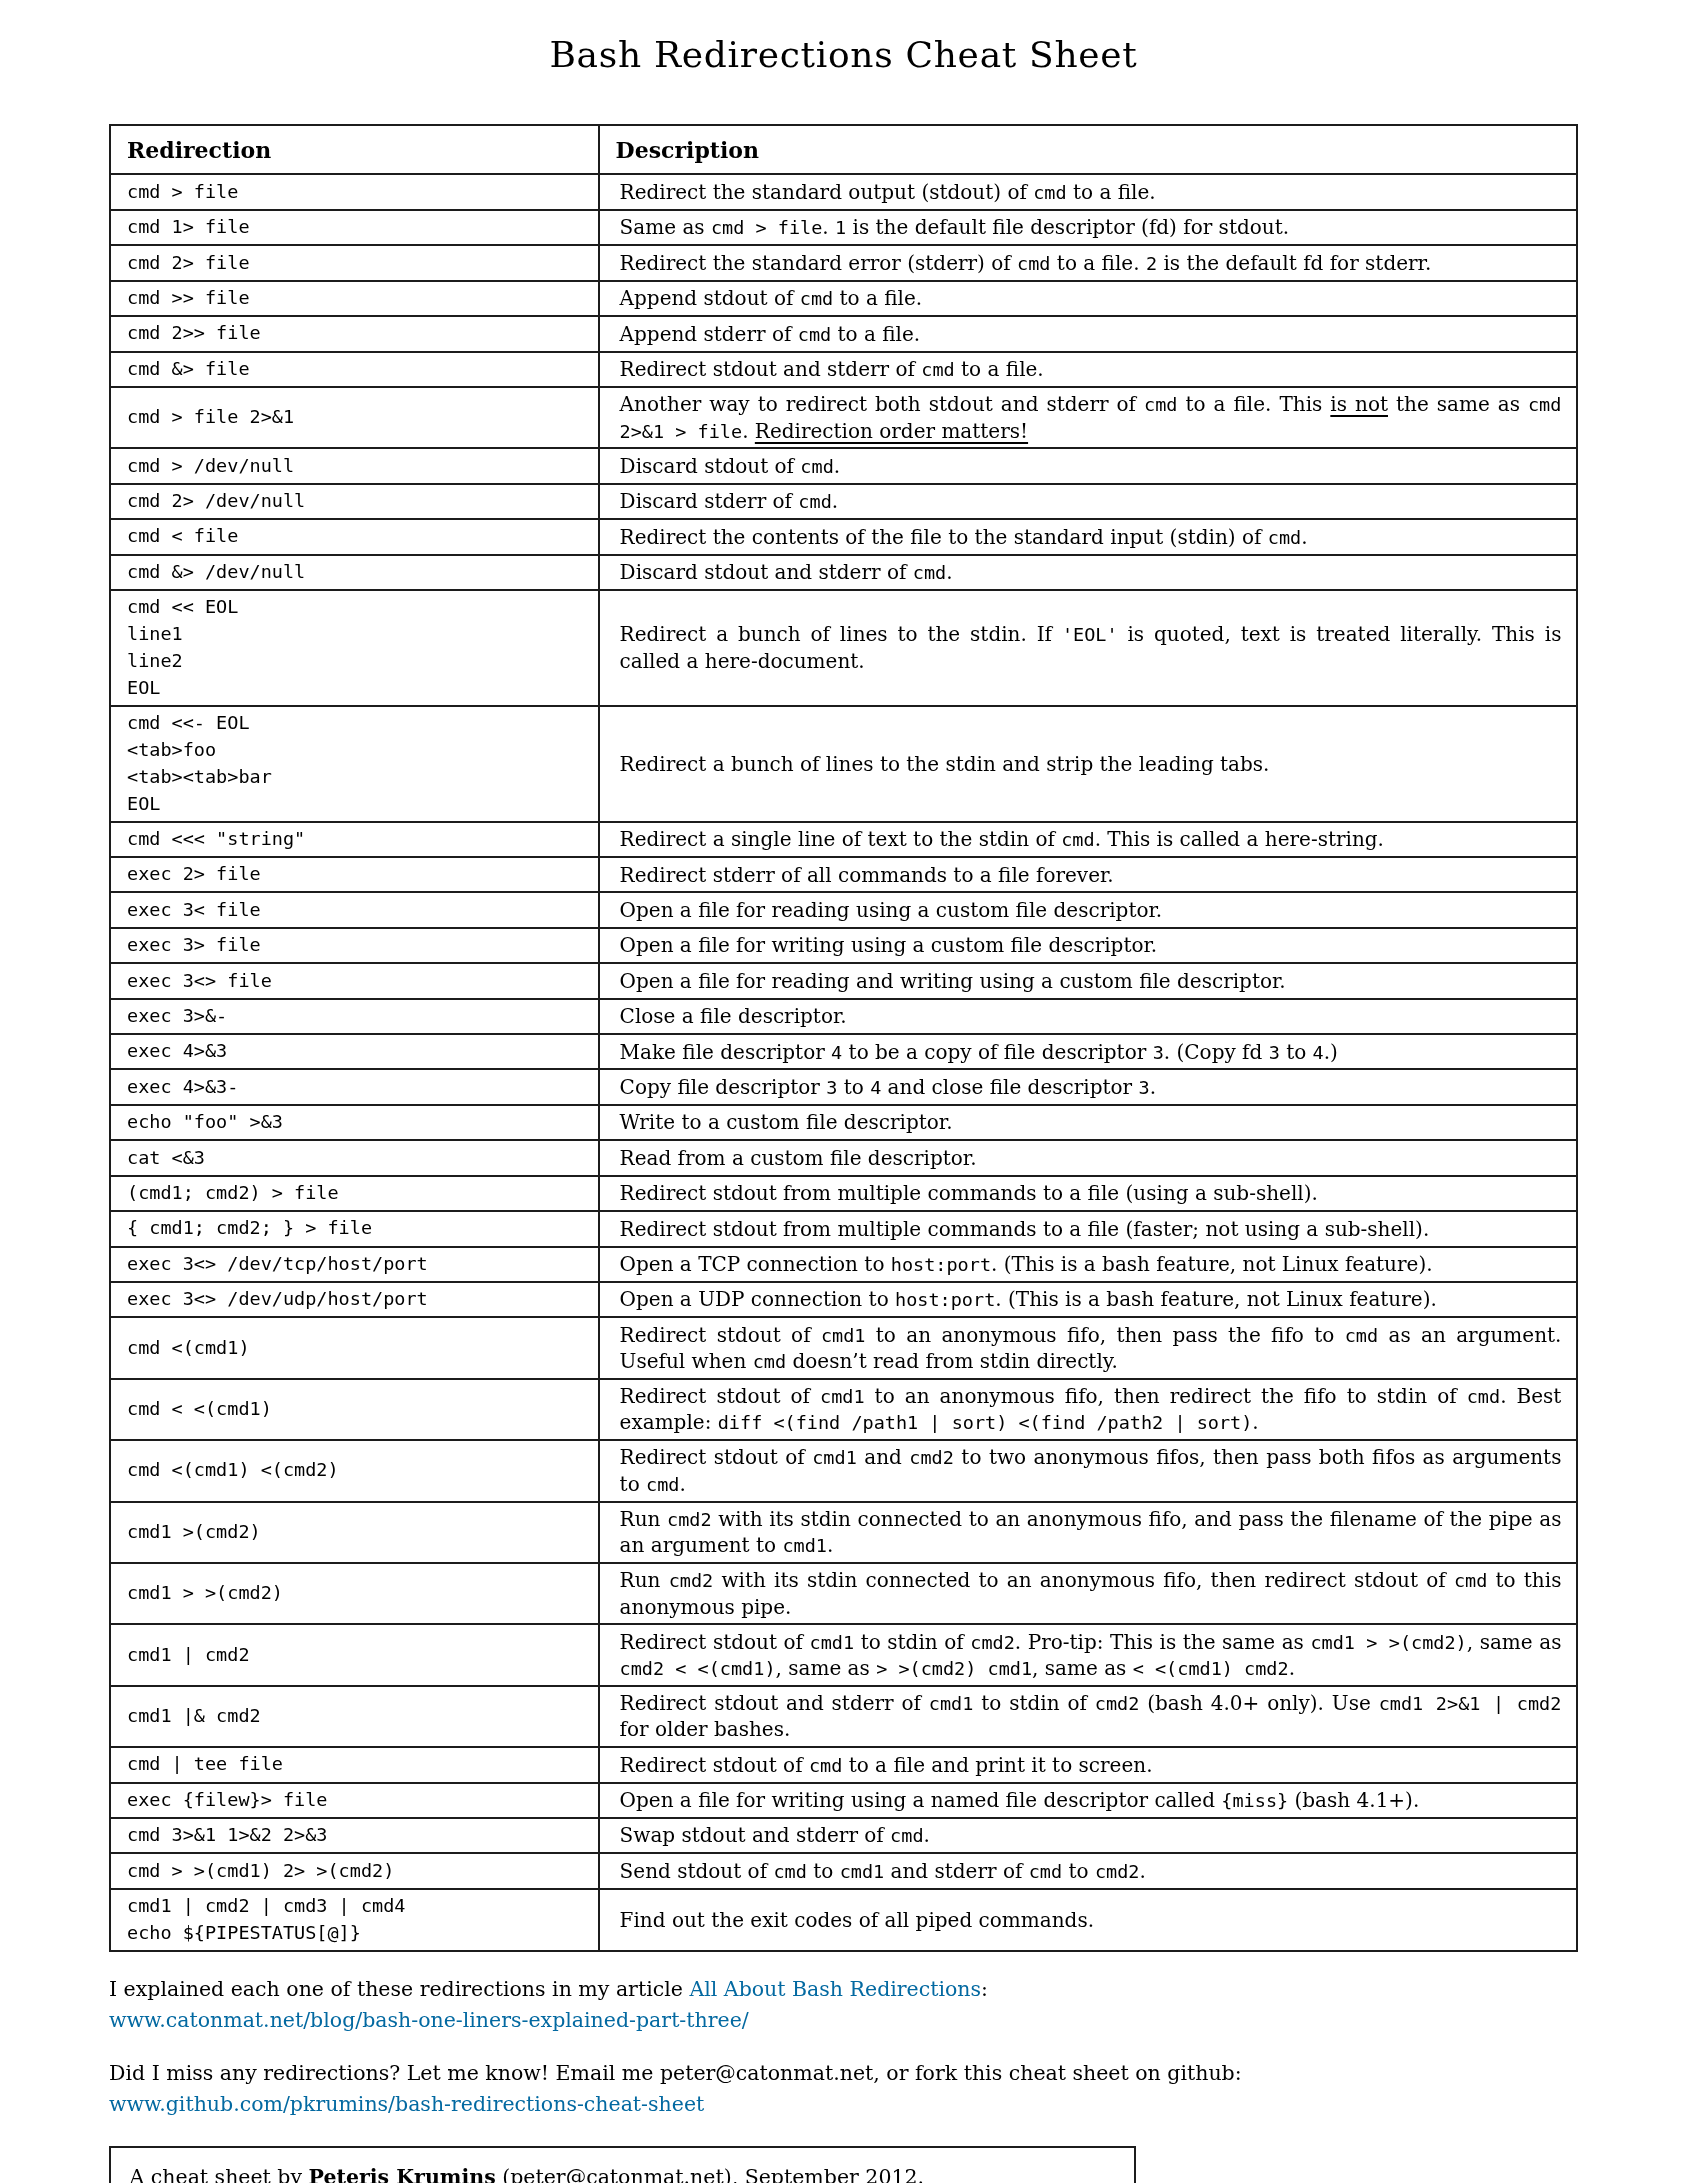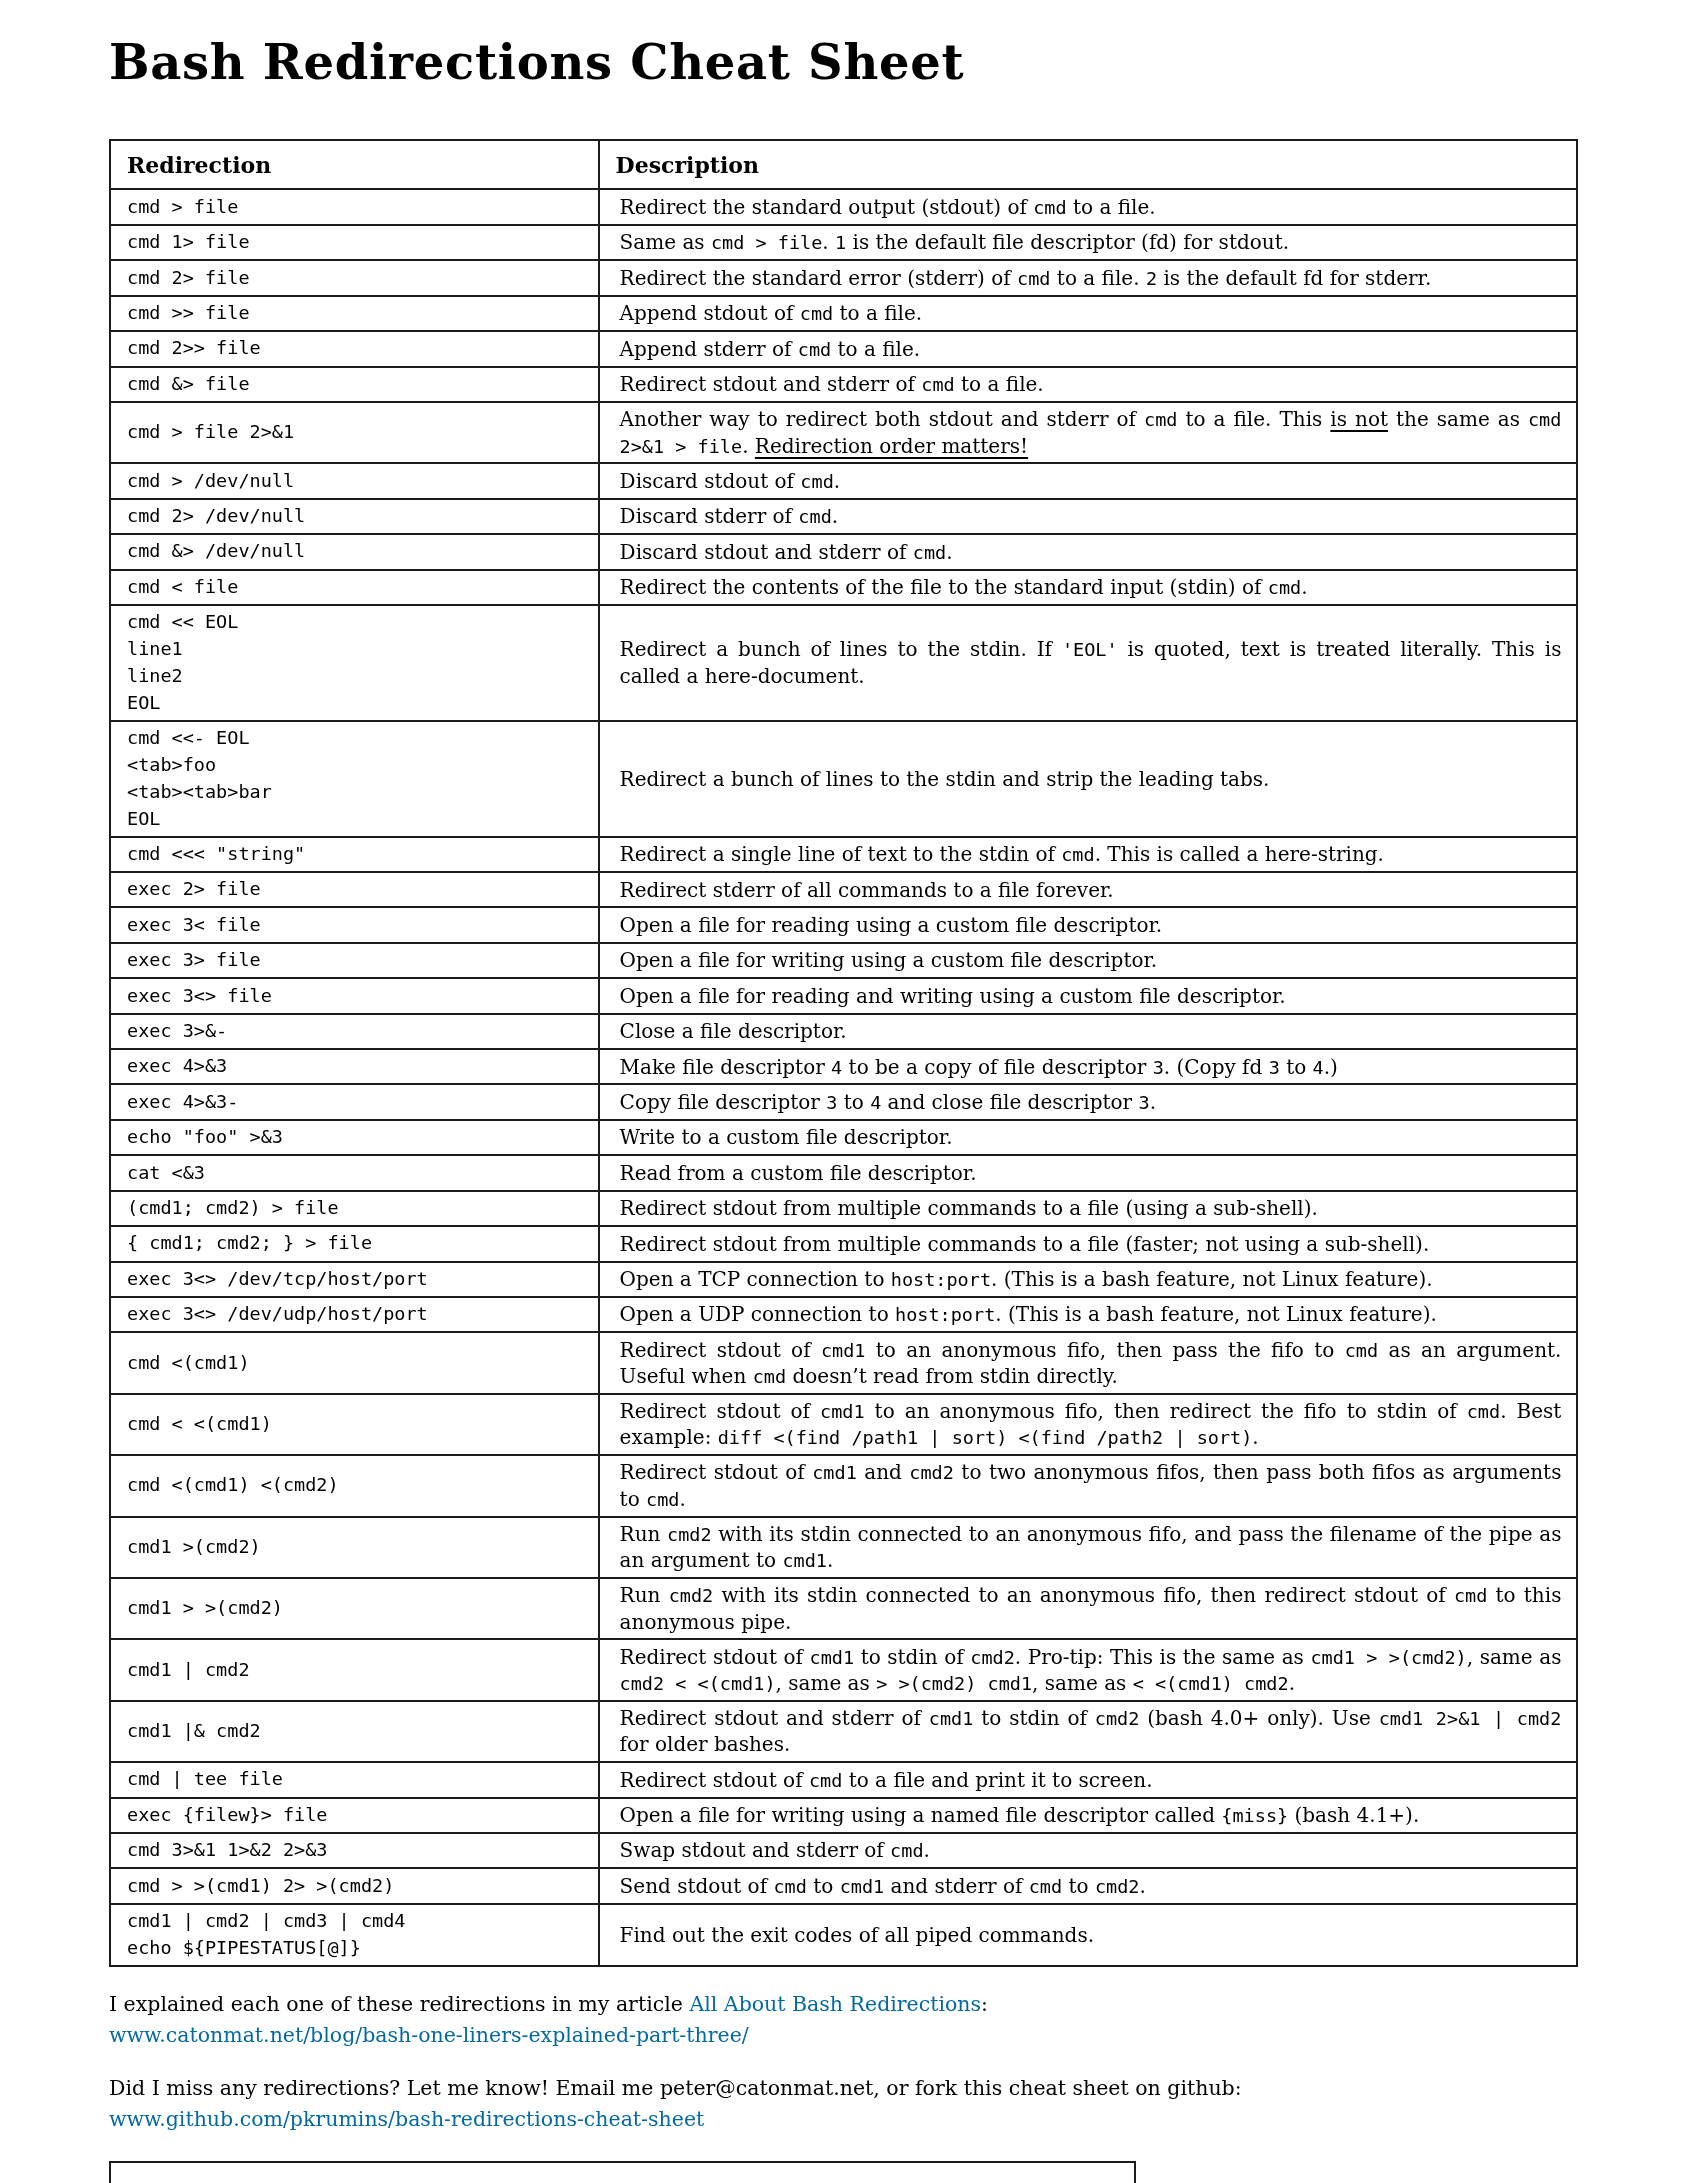--- a/index.html
+++ b/index.html
@@ -7,22 +7,23 @@
     width: 1687px;
     min-height: 2183px;
     box-sizing: border-box;
     padding: 25px 109px 40px 109px;
     background: #ffffff;
     color: #000000;
     font-family: "DejaVu Serif", "Liberation Serif", serif;
     font-size: 20px;
   }
   h1.title {
-    font-size: 48px;
-    font-weight: bold;
+    text-align: center;
+    font-size: 36px;
+    font-weight: normal;
     margin: 9.3px 0 49px 0;
     letter-spacing: 0.7px;
   }
   table.redir {
     width: 100%;
     border-collapse: collapse;
     border: 2px solid #1c1c1c;
     padding-left: 31px;
   }
   table.redir th, table.redir td {
@@ -117,26 +118,26 @@
         </tr>
         <tr>
           <td class="cmd"><div class="cmd-line">cmd &gt; /dev/null</div></td>
           <td class="desc">Discard stdout of <code class="inline">cmd</code>.</td>
         </tr>
         <tr>
           <td class="cmd"><div class="cmd-line">cmd 2&gt; /dev/null</div></td>
           <td class="desc">Discard stderr of <code class="inline">cmd</code>.</td>
         </tr>
         <tr>
+          <td class="cmd"><div class="cmd-line">cmd &lt; file</div></td>
+          <td class="desc">Redirect the contents of the file to the standard input (stdin) of <code class="inline">cmd</code>.</td>
+        </tr>
+        <tr>
           <td class="cmd"><div class="cmd-line">cmd &amp;&gt; /dev/null</div></td>
           <td class="desc">Discard stdout and stderr of <code class="inline">cmd</code>.</td>
-        </tr>
-        <tr>
-          <td class="cmd"><div class="cmd-line">cmd &lt; file</div></td>
-          <td class="desc">Redirect the contents of the file to the standard input (stdin) of <code class="inline">cmd</code>.</td>
         </tr>
         <tr>
           <td class="cmd"><div class="cmd-line">cmd &lt;&lt; EOL</div><div class="cmd-line">line1</div><div class="cmd-line">line2</div><div class="cmd-line">EOL</div></td>
           <td class="desc">Redirect a bunch of lines to the stdin. If <code class="inline">'EOL'</code> is quoted, text is treated literally. This is called a here-document.</td>
         </tr>
         <tr>
           <td class="cmd"><div class="cmd-line">cmd &lt;&lt;- EOL</div><div class="cmd-line">&lt;tab&gt;foo</div><div class="cmd-line">&lt;tab&gt;&lt;tab&gt;bar</div><div class="cmd-line">EOL</div></td>
           <td class="desc">Redirect a bunch of lines to the stdin and strip the leading tabs.</td>
         </tr>
         <tr>

